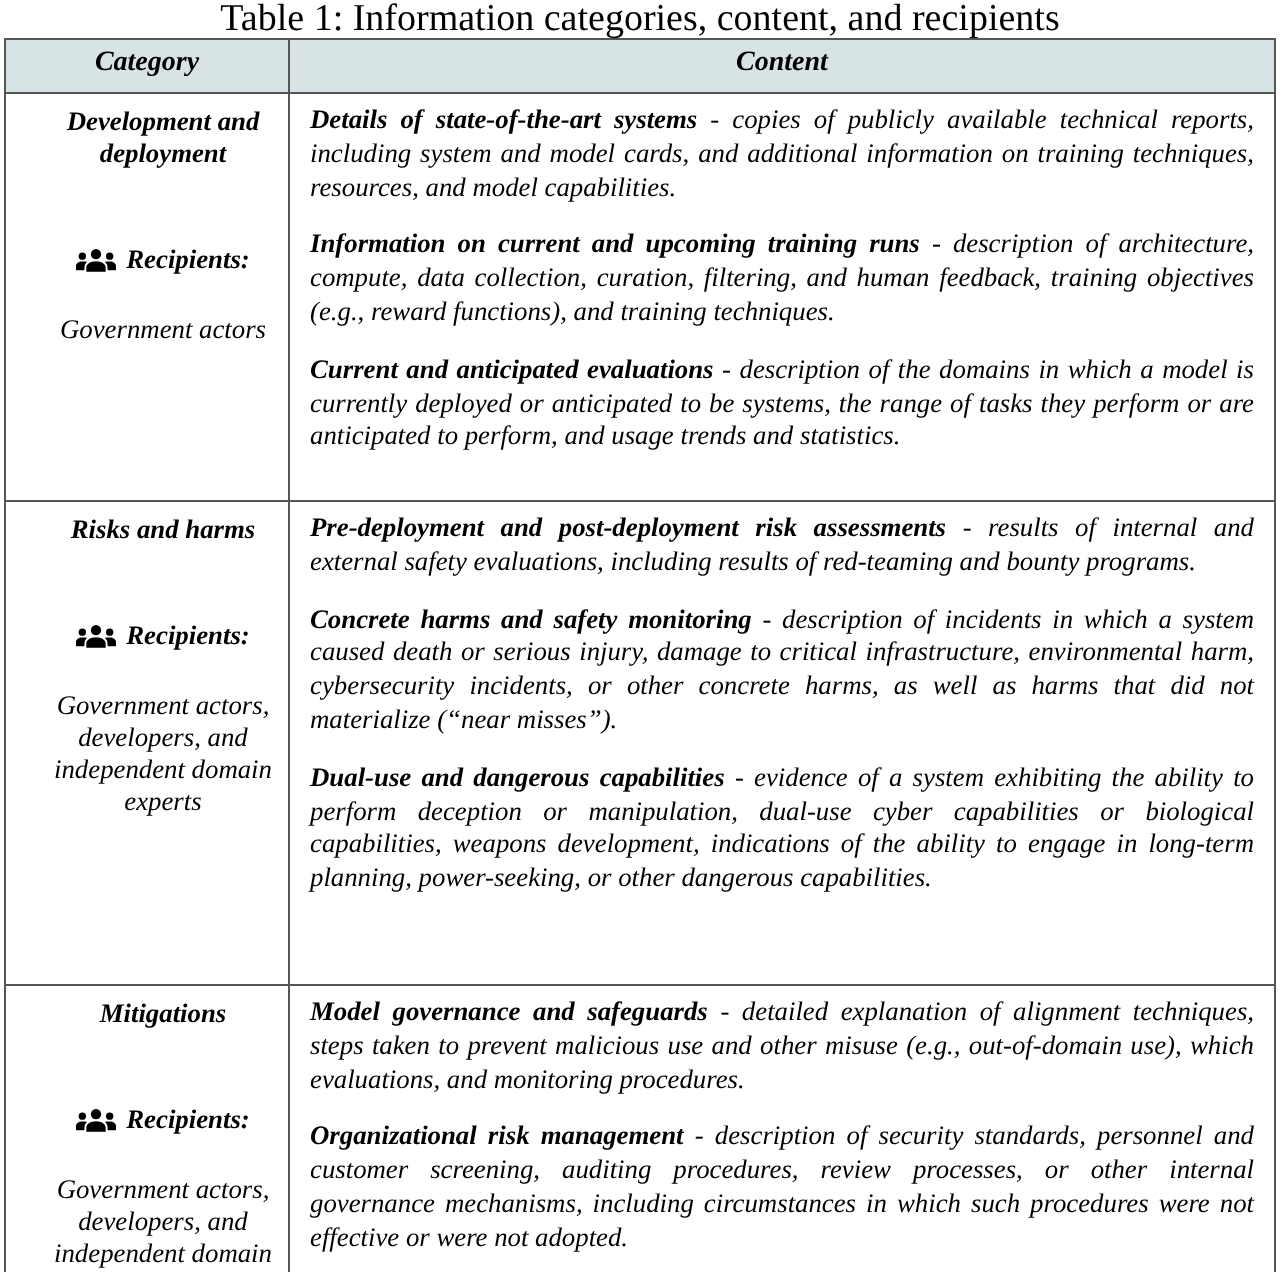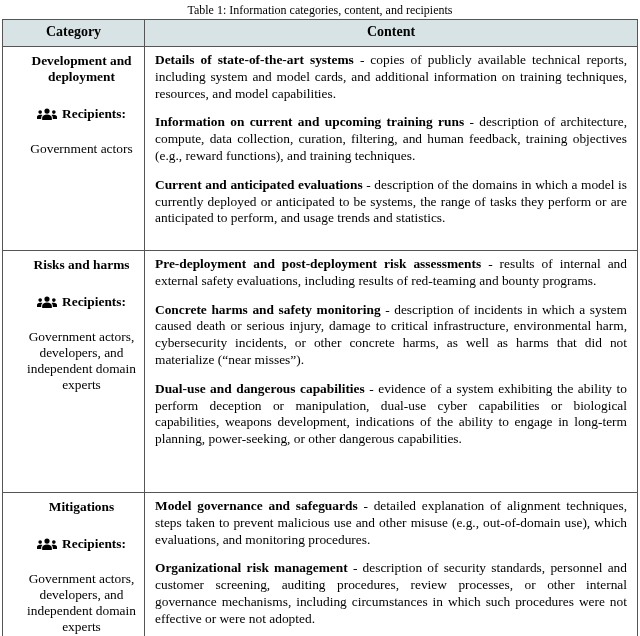--- a/index.html
+++ b/index.html
@@ -6,40 +6,40 @@
     --header-bg:#d7e3e5;
     --border:#555555;
   }
   html,body{margin:0;padding:0;}
   body{
     width:640px;height:636px;background:#ffffff;overflow:hidden;
     font-family:"Liberation Serif","DejaVu Serif",serif;
     color:#000;
   }
   .caption{
-    text-align:center;font-size:12px;line-height:16px;padding-top:2px;
+    text-align:center;font-size:19px;line-height:16px;padding-top:2px;
   }
   table.info-table{
     border-collapse:collapse;table-layout:fixed;
     width:636px;margin:1px auto 0 auto;
     border:1.5px solid var(--border);
   }
-  th,td{border:1px solid var(--border);vertical-align:top;}
+  th,td{border:1px solid var(--border);vertical-align:top;font-style:italic;}
   th{
     background:var(--header-bg);
     font-size:14px;font-weight:bold;text-align:center;
     padding:4px 2px;height:18px;
   }
   col.cat-col{width:142px;}
   td.category-cell{
     text-align:center;padding:6px 4px 4px 20px;font-size:13.4px;line-height:16px;
   }
   .cat-title{font-weight:bold;}
   .recipients-head{
-    margin-top:21px;font-weight:bold;white-space:nowrap;
+    margin-top:37px;font-weight:bold;white-space:nowrap;
     display:flex;align-items:center;justify-content:center;gap:5px;
   }
   .group-icon{display:inline-block;}
   .group-icon svg{display:block;fill:#000;}
   .recipients-names{margin-top:19px;}
   td.content-cell{
     text-align:justify;padding:5px 10px 4px 10px;font-size:13.4px;line-height:16.8px;margin-left:21px;
   }
   td.content-cell p{margin:0 0 12px 0;}
   td.content-cell p:last-child{margin-bottom:0;}

